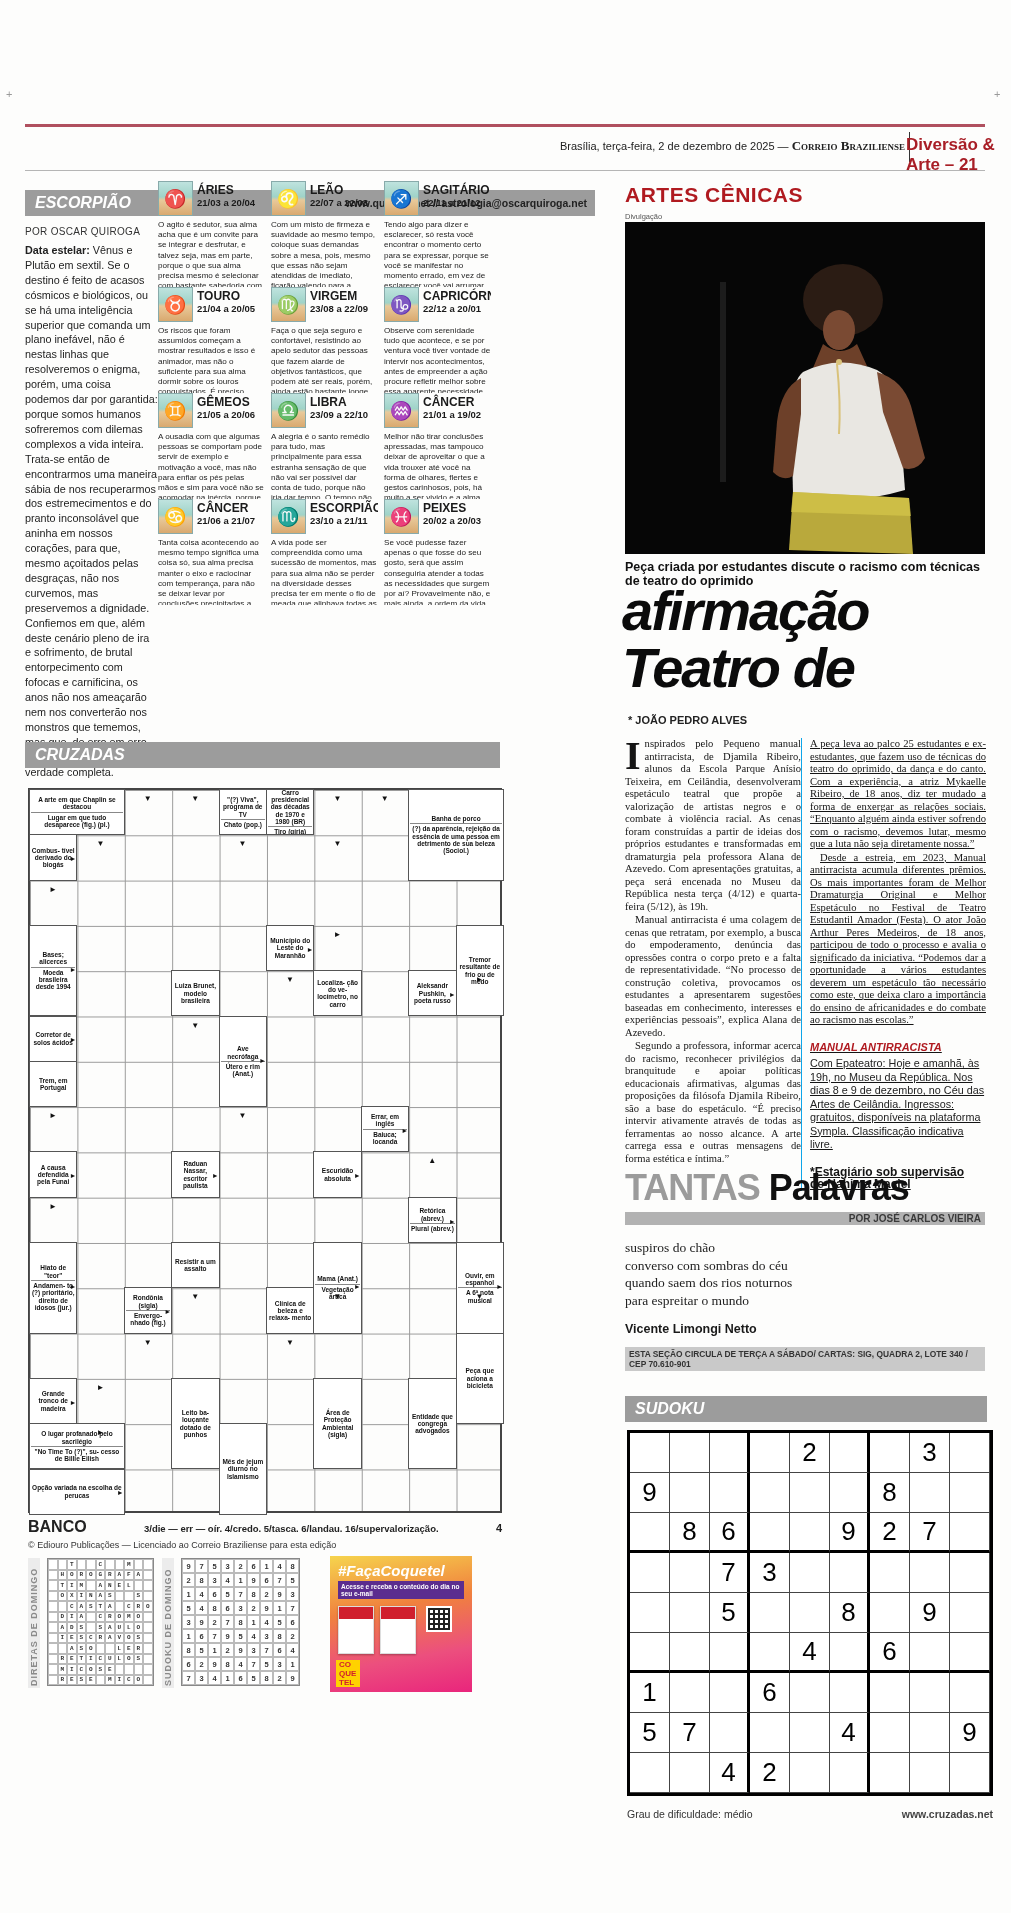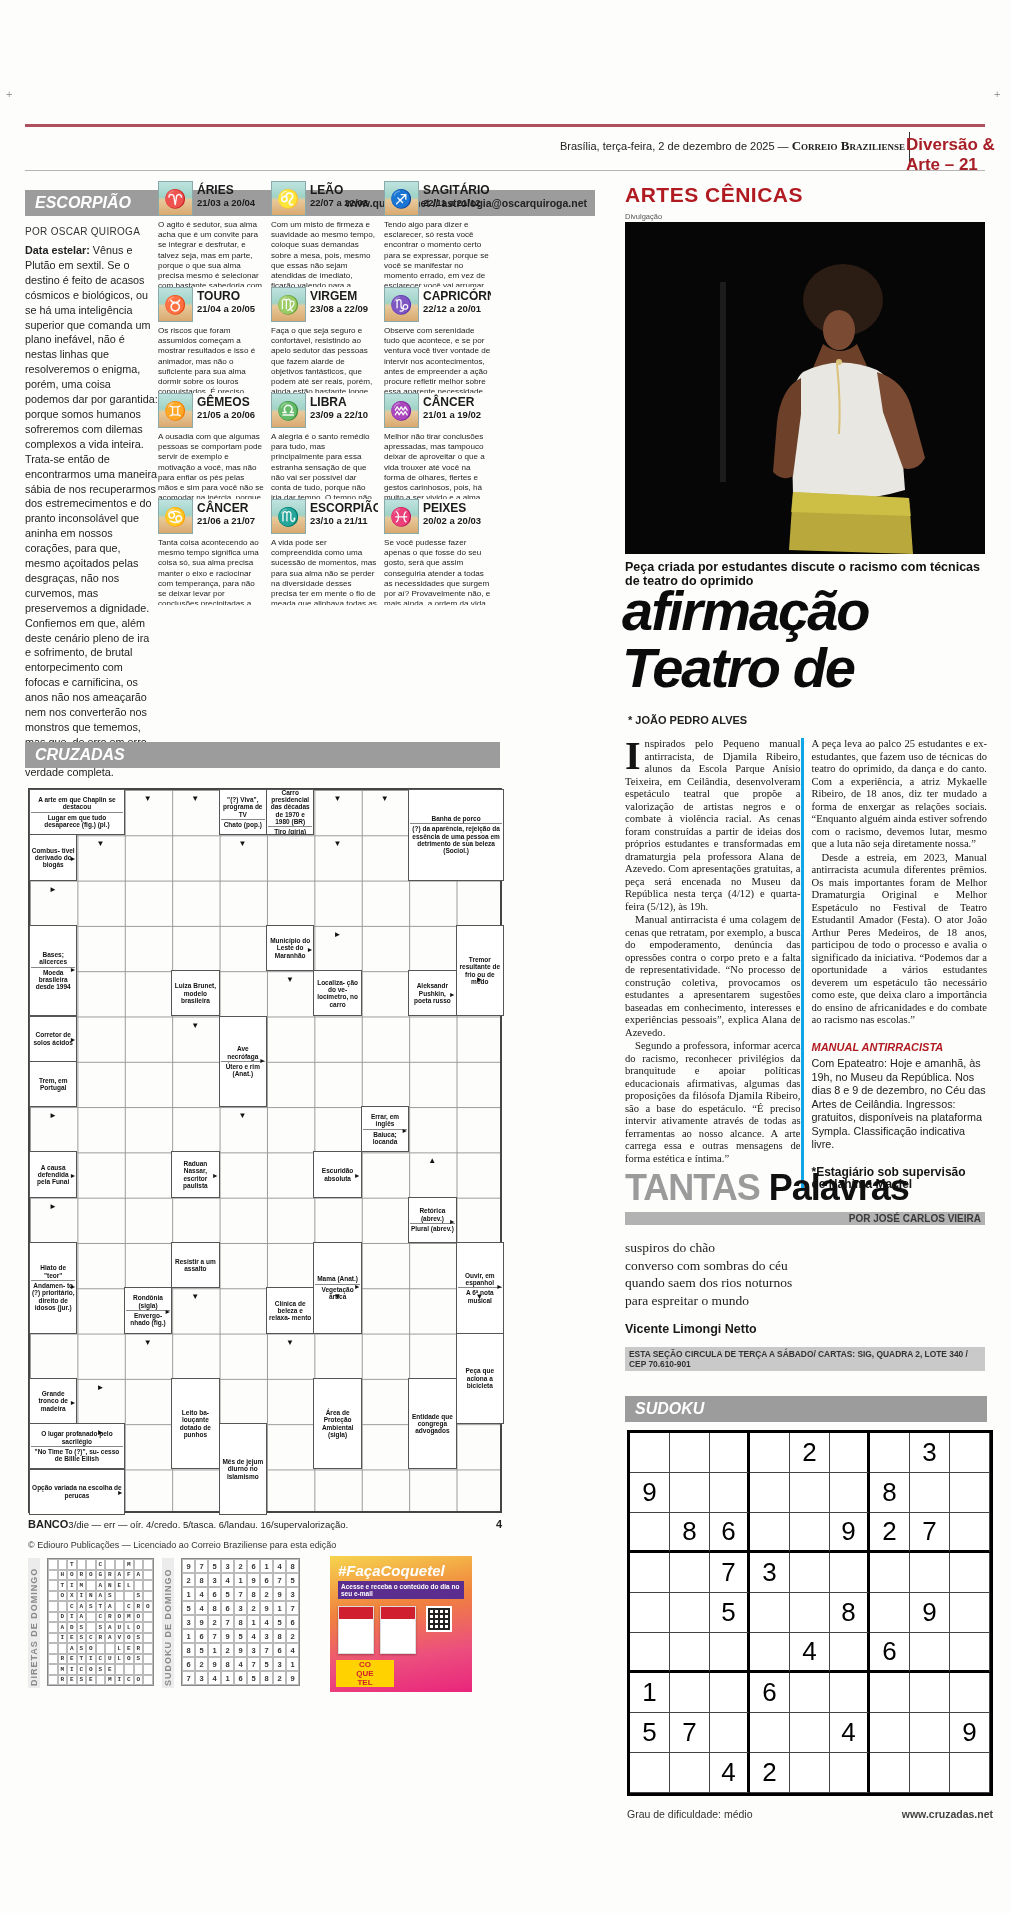--- a/index.html
+++ b/index.html
@@ -34,57 +34,57 @@
   .cw-wrap{position:absolute;left:28px;top:788px;width:474px;height:725px;border:2px solid #444;box-sizing:border-box;
     background-image:linear-gradient(#9a9a9a 1px,transparent 1px),linear-gradient(90deg,#9a9a9a 1px,transparent 1px);
     background-size:47.4px 45.3px;}
   .cw-clue{position:absolute;background:#fff;border:1px solid #555;box-sizing:border-box;z-index:2;
            font-weight:bold;font-size:6.5px;line-height:7.3px;text-align:center;color:#111;
            display:flex;flex-direction:column;justify-content:center;padding:1px;overflow:hidden;}
   .cw-line+.cw-line{border-top:1px solid #888;margin-top:1px;padding-top:1px;}
   .cw-arr{position:absolute;z-index:3;font-size:8px;color:#111;line-height:1;}
   .cw-arr-r{position:absolute;right:0px;top:45%;font-size:7px;}
   .banco{position:absolute;left:28px;top:1518px;width:474px;display:flex;align-items:baseline;font-size:9.5px;color:#222;}
-  .banco .b1{font-weight:bold;font-size:11px;}
-  .banco .b2{flex:1;text-align:left;}
+  .banco .b1{font-weight:bold;font-size:16px;}
+  .banco .b2{flex:1;text-align:center;font-weight:bold;}
   .banco .b3{font-weight:bold;font-size:11px;}
   .cw-copy{position:absolute;left:28px;top:1540px;font-size:9px;color:#333;}
   
   .vlabel{position:absolute;writing-mode:vertical-rl;transform:rotate(180deg);font-size:9px;font-weight:bold;
           color:#8a8a8a;letter-spacing:1px;background:#ececec;padding:2px 1px;}
   .mini{position:absolute;border:1px solid #888;background:#fff;display:grid;}
   .mini div{border:0.5px solid #bbb;display:flex;align-items:center;justify-content:center;
             font-size:6px;font-weight:bold;color:#333;font-family:"Liberation Mono",monospace;}
   .mini.digits div{font-size:7.5px;font-family:"Liberation Sans",sans-serif;}
   .ad{position:absolute;left:330px;top:1556px;width:142px;height:136px;
       background:linear-gradient(170deg,#f6d44d 0%,#f0813e 38%,#ec4f7e 72%,#e9257c 100%);overflow:hidden;}
   .ad .tag{color:#fff;font-style:italic;font-weight:bold;font-size:15px;padding:6px 0 2px 8px;}
   .ad .bnr{background:#5b2d8f;color:#fff;font-size:6.5px;font-weight:bold;margin:0 8px;padding:2px 3px;}
   .ad .covers{display:flex;gap:6px;margin:7px 8px 0 8px;}
   .ad .cover{width:34px;height:46px;background:#fff;border:1px solid #ddd;box-shadow:0 1px 2px rgba(0,0,0,.3);}
   .ad .cover i{display:block;height:12px;background:#d01f2e;}
   .ad .qr{width:22px;height:22px;background:#fff;margin-left:4px;
           background-image:linear-gradient(#222 2px,transparent 2px),linear-gradient(90deg,#222 2px,transparent 2px);
           background-size:5px 5px;border:2px solid #fff;}
   .ad .logo{position:absolute;left:6px;bottom:5px;}
-  .ad .logo b{display:block;background:#ffd200;color:#d01f2e;font-size:8px;line-height:9px;padding:0 20px;width:18px;text-align:center;}
+  .ad .logo b{display:block;background:#ffd200;color:#d01f2e;font-size:8px;line-height:9px;padding:0 3px;width:18px;text-align:left;}
   
   .kicker{position:absolute;left:625px;top:183px;font-size:21px;font-weight:bold;color:#b01a20;letter-spacing:.5px;}
   .credit{position:absolute;left:625px;top:212px;font-size:7.5px;color:#555;}
   .photo{position:absolute;left:625px;top:222px;width:360px;height:332px;background:#050505;}
   .caption{position:absolute;left:625px;top:560px;width:360px;font-size:12.5px;font-weight:bold;color:#111;}
   .headline{position:absolute;left:622px;top:582px;width:372px;font-weight:bold;font-style:italic;
             font-size:56px;line-height:57px;letter-spacing:-2px;color:#0b0b0b;}
   .a-byline{position:absolute;left:628px;top:714px;font-size:11px;font-weight:bold;color:#222;}
   .a-cols{position:absolute;left:625px;top:738px;width:362px;display:flex;}
   .a-col{width:176px;font-family:"Liberation Serif",serif;font-size:10.6px;line-height:12.5px;
          text-align:justify;color:#151515;}
   .a-col p{margin:0 0 1px 0;text-indent:10px;}
   .a-col p.first{text-indent:0;}
-  .a-col.c2{border-left:3px solid #0ea5e9;padding-left:8px;width:176px;}
+  .a-col.c2{border-left:1px solid #0ea5e9;padding-left:8px;width:176px;text-decoration:underline;}
   .dropcap::first-letter{float:left;font-size:40px;line-height:32px;padding:2px 4px 0 0;font-weight:bold;font-family:"Liberation Serif",serif;}
   .man-title{color:#b01a20;font-weight:bold;font-style:italic;font-size:11px;margin:14px 0 4px 0;
              font-family:"Liberation Sans",sans-serif;}
   .man-text{font-family:"Liberation Sans",sans-serif;font-size:10.8px;line-height:13.5px;text-align:left;color:#222;}
   .staff{font-family:"Liberation Sans",sans-serif;font-weight:bold;font-size:12px;margin-top:14px;text-align:left;}
   
   .tantas{position:absolute;left:625px;top:1168px;width:360px;}
   .t-title{font-weight:bold;font-size:36px;letter-spacing:-1px;line-height:40px;}
   .t-title .g{color:#9b9b9b;}
   .t-title .b{color:#101010;}

